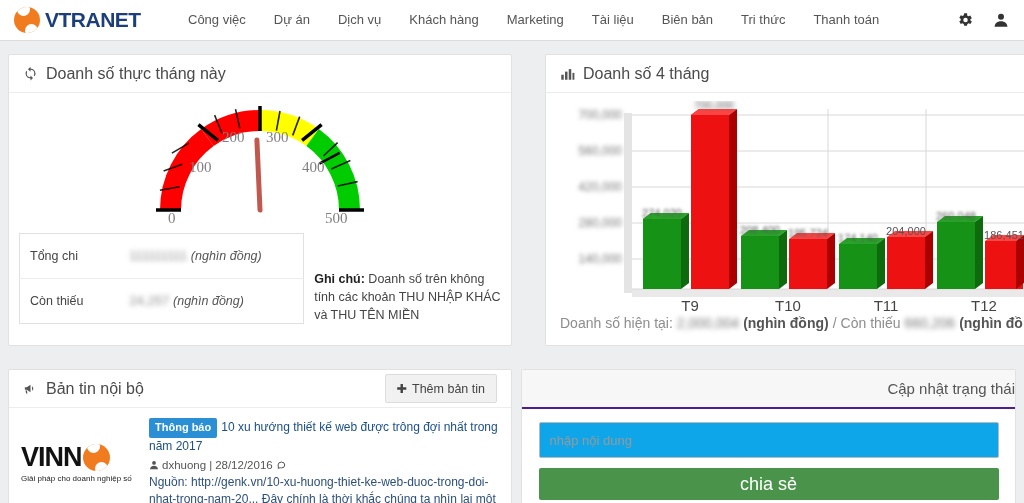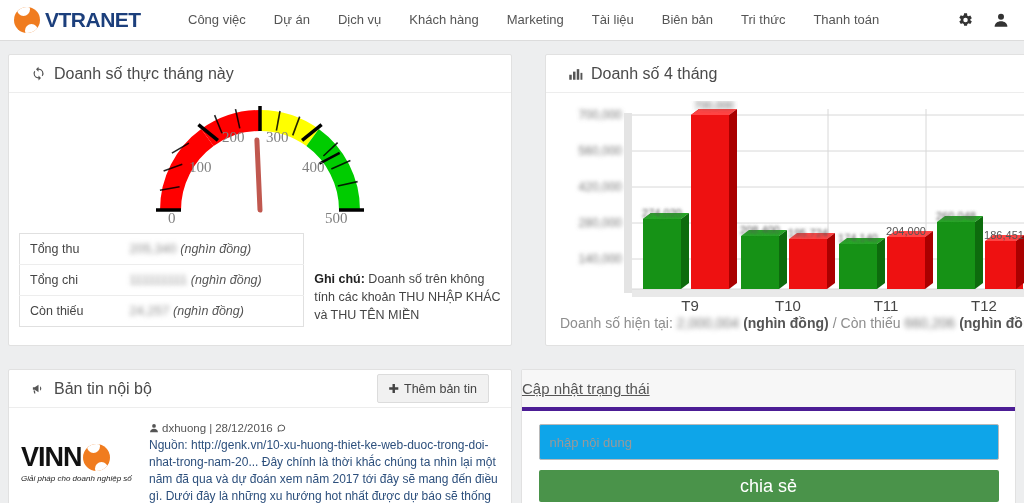--- a/index.html
+++ b/index.html
@@ -47,21 +47,21 @@
   .header-icons { display: flex; align-items: center; margin-right: 14px; gap: 18px; }
   .h-icon { width: 18px; height: 18px; color: #333; cursor: pointer; display: block; }
 
   
   .card {
     position: absolute; background: #fff;
     border: 1px solid #e1e1e1; border-radius: 2px;
   }
   .card-head {
     height: 38px; display: flex; align-items: center;
-    padding: 0 22px; border-bottom: 1px solid #ededed;
+    padding: 0 14px; border-bottom: 1px solid #ededed;
     justify-content: space-between;
   }
   .card-title {
     font-size: 16px; color: #4a4a4a; display: flex;
     align-items: center; gap: 8px; font-weight: normal;
   }
   .title-ico { width: 15px; height: 15px; display: block; color: #555; }
 
   
   #card-gauge  { left: 8px;   top: 54px;  width: 504px; height: 292px; }
@@ -113,37 +113,37 @@
     background: #f07c1f; position: relative; margin-left: 1px; overflow: hidden;
   }
   .vinno-mark::before {
     content: ""; position: absolute; width: 13px; height: 13px;
     border-radius: 50%; background: #fff; top: -4px; left: 4px;
   }
   .vinno-mark::after {
     content: ""; position: absolute; width: 13px; height: 13px;
     border-radius: 50%; background: #fff; bottom: -4px; right: 2px;
   }
-  .vinno-tag { font-size: 8px; font-style: italic; color: #222; margin-top: 3px; }
+  .vinno-tag { font-size: 8px; color: #222; margin-top: 3px; }
   .news-main { flex: 1; font-size: 12px; line-height: 1.42; color: #2c4f7c; }
   .badge {
     background: #2b8fd6; color: #fff; font-size: 11px;
     padding: 2px 6px; border-radius: 2px; font-weight: bold;
     display: inline-block; vertical-align: middle;
   }
   .news-title { color: #1a4f8a; margin-left: 4px; }
   .news-meta { color: #555; font-size: 11.5px; margin: 2px 0 1px 0; display: flex; align-items: center; gap: 3px; }
   .meta-ico { width: 10px; height: 10px; display: inline-block; }
   .news-text { color: #2c4f7c; }
 
   
   .status-head {
-    background: #f7f7f7; border-bottom: 4px solid #4c1d95;
-    text-align: left; font-size: 15px; color: #555;
-    padding: 10px 0; font-weight: normal; text-decoration: underline;
+    background: #f7f7f7; border-bottom: 2px solid #4c1d95;
+    text-align: right; font-size: 15px; color: #555;
+    padding: 10px 0; font-weight: normal;
   }
   .status-input {
     display: block; width: 460px; margin: 13px auto 0 auto;
     height: 36px; border: 1px solid #b9b9b9; border-radius: 2px;
     padding: 0 10px; font-size: 13px; color: #333;
     font-family: "Liberation Sans", sans-serif; background: #0ea5e9;
   }
   .status-input::placeholder { color: #999; }
   .btn-share {
     display: block; width: 460px; margin: 10px auto 0 auto;
@@ -238,27 +238,20 @@
         <text class="gauge-num" x="167" y="75">400</text>
         <text class="gauge-num" x="190" y="126">500</text>
 
         <line x1="125" y1="113" x2="121.9" y2="43.1" stroke="#c0584f" stroke-width="5" stroke-linecap="round"></line>
       </svg>
     </div>
 
     <div class="sum-area">
       <table class="sum-table">
         <tbody>
-          <tr>
-            <td class="k">Tổng thu</td>
-            <td>
-              <span class="sum-val">205,340</span>
-              <span class="sum-unit">(nghìn đồng)</span>
-            </td>
-          </tr>
           <tr>
             <td class="k">Tổng chi</td>
             <td>
               <span class="sum-val">111111111</span>
               <span class="sum-unit">(nghìn đồng)</span>
             </td>
           </tr>
           <tr>
             <td class="k">Còn thiếu</td>
             <td>
@@ -406,20 +399,23 @@
     </div>
     <div class="news-body">
       <div class="vinno">
         <div class="vinno-row">
           <span class="vinno-text">VINN</span>
           <span class="vinno-mark"></span>
         </div>
         <div class="vinno-tag">Giải pháp cho doanh nghiệp số</div>
       </div>
       <div class="news-main">
+        <div>
+          <span class="badge">Thông báo</span><span class="news-title">10 xu hướng thiết kế web được trông đợi nhất trong năm 2017</span>
+        </div>
         <div class="news-meta">
           <svg class="meta-ico" viewBox="0 0 24 24" fill="currentColor">
             <circle cx="12" cy="7" r="4.5"></circle>
               <path d="M2.5 22c0-5 4.2-8 9.5-8s9.5 3 9.5 8z"></path>
           </svg>
           <span>dxhuong</span>
           <span>|</span>
           <span>28/12/2016</span>
           <svg class="meta-ico" viewBox="0 0 24 24" fill="none" stroke="currentColor" stroke-width="2.4">
             <path d="M21 12a8 7 0 0 1-8 7 9 9 0 0 1-3-.5L5 20l1.2-3.2A6.8 6.8 0 0 1 5 12a8 7 0 0 1 16 0z"></path>

